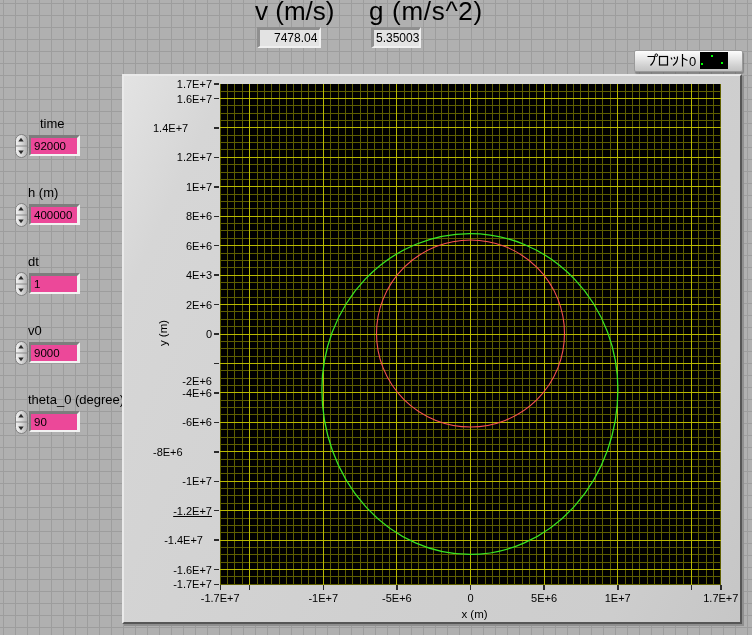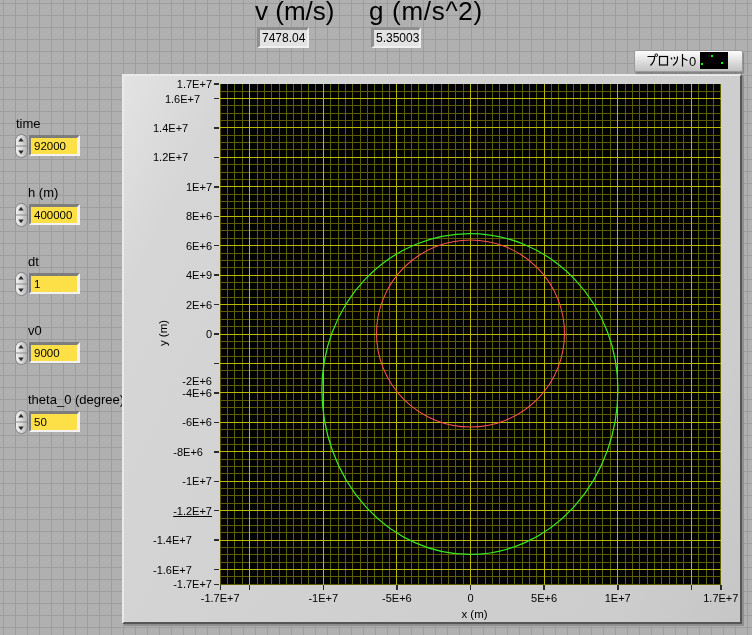--- a/index.html
+++ b/index.html
@@ -5,31 +5,31 @@
 body{position:relative;font-family:"Liberation Sans",sans-serif;
  background-color:#b0b0b0;
  background-image:repeating-linear-gradient(to right,#9d9d9d 0 1px,transparent 1px 12px),
    repeating-linear-gradient(to bottom,#9d9d9d 0 1px,transparent 1px 12px);
  background-position:3px 3px;}
 .abs{position:absolute;}
 .biglab{font-size:26px;color:#000;white-space:nowrap;}
 .ind{background:#e3e3e3;border:solid;border-width:3px 2px 2px 3px;border-color:#8f8f8f #f0f0f0 #f0f0f0 #8f8f8f;
  font-size:12px;color:#000;white-space:nowrap;}
 .ctllab{font-size:13px;color:#000;white-space:nowrap;}
-.fld{background:#fde047;border:solid;border-width:3px 3px 2px 2px;border-color:#7d7d7d #f2f2f2 #f2f2f2 #7d7d7d;
+.fld{background:#ec4899;border:solid;border-width:3px 3px 2px 2px;border-color:#7d7d7d #f2f2f2 #f2f2f2 #7d7d7d;
  font-size:11.5px;color:#000;white-space:nowrap;}
 .tick{background:#2a2a2a;}
 .axlab{font-size:11px;color:#000;white-space:nowrap;}
 
 </style></head><body>
 <div class="abs biglab" style="left:255px;top:-4px;">v (m/s)</div>
 <div class="abs biglab" style="left:369px;top:-4px;letter-spacing:0.7px;">g (m/s^2)</div>
-<div class="abs ind" style="left:257px;top:27px;width:45px;height:16px;line-height:16px;padding-left:2px;">7478.04</div>
+<div class="abs ind" style="left:257px;top:27px;width:45px;height:16px;line-height:16px;padding-left:14px;">7478.04</div>
 <div class="abs ind" style="left:371px;top:27px;width:43px;height:16px;line-height:16px;padding-left:2px;">5.35003</div>
-<div class="abs ctllab" style="left:16px;top:116px;text-align:right;">time</div>
+<div class="abs ctllab" style="left:40px;top:116px;text-align:right;">time</div>
 <svg class="abs" style="left:15px;top:134px;" width="13" height="24" viewBox="0 0 13 24">
 <defs>
       <linearGradient id="sg0" x1="0" y1="0" x2="1" y2="0">
 <stop offset="0" stop-color="#f2f2f2"></stop>
         <stop offset="0.5" stop-color="#d9d9d9"></stop>
         <stop offset="1" stop-color="#aeaeae"></stop>
       </linearGradient>
     </defs>
 <rect x="0.5" y="0.5" width="12" height="23" rx="6" fill="url(#sg0)" stroke="#7f7f7f"></rect>
 <line x1="1" y1="12" x2="12" y2="12" stroke="#8a8a8a"></line>
@@ -89,21 +89,21 @@
 <stop offset="0" stop-color="#f2f2f2"></stop>
         <stop offset="0.5" stop-color="#d9d9d9"></stop>
         <stop offset="1" stop-color="#aeaeae"></stop>
       </linearGradient>
     </defs>
 <rect x="0.5" y="0.5" width="12" height="23" rx="6" fill="url(#sg4)" stroke="#7f7f7f"></rect>
 <line x1="1" y1="12" x2="12" y2="12" stroke="#8a8a8a"></line>
 <path d="M6 3.8 L8.7 7.4 L3.3 7.4 Z" fill="#2a2a2a"></path>
 <path d="M6 20.2 L8.7 16.6 L3.3 16.6 Z" fill="#2a2a2a"></path>
 </svg>
-<div class="abs fld" style="left:29px;top:411px;width:43px;height:16px;line-height:16px;padding-left:3px;">50</div>
+<div class="abs fld" style="left:29px;top:411px;width:43px;height:16px;line-height:16px;padding-left:3px;">90</div>
 <div class="abs" style="left:122px;top:74px;width:616px;height:546px;
  border:2px solid;border-color:#eaeaea #565656 #565656 #eaeaea;
  background:linear-gradient(115deg,#e3e3e3 0%,#d6d6d6 12%,#d0d0d0 55%,#cdcdcd 85%,#c6c6c6 100%);
  box-shadow:2px 2px 0 #8f8f8f;"></div>
 <svg class="abs" style="left:220px;top:84px;" width="501" height="501" viewBox="0 0 501 501">
     <rect x="0" y="0" width="501" height="501" fill="#000"></rect>
     <path d="M0.5 0V501 M7.5 0V501 M14.5 0V501 M22.5 0V501 M29.5 0V501 M37.5 0V501 M44.5 0V501 M51.5 0V501 M59.5 0V501 M66.5 0V501 M73.5 0V501 M81.5 0V501 M88.5 0V501 M95.5 0V501 M103.5 0V501 M110.5 0V501 M118.5 0V501 M125.5 0V501 M132.5 0V501 M140.5 0V501 M147.5 0V501 M154.5 0V501 M162.5 0V501 M169.5 0V501 M176.5 0V501 M184.5 0V501 M191.5 0V501 M198.5 0V501 M206.5 0V501 M213.5 0V501 M221.5 0V501 M228.5 0V501 M235.5 0V501 M243.5 0V501 M250.5 0V501 M257.5 0V501 M265.5 0V501 M272.5 0V501 M279.5 0V501 M287.5 0V501 M294.5 0V501 M302.5 0V501 M309.5 0V501 M316.5 0V501 M324.5 0V501 M331.5 0V501 M338.5 0V501 M346.5 0V501 M353.5 0V501 M360.5 0V501 M368.5 0V501 M375.5 0V501 M382.5 0V501 M390.5 0V501 M397.5 0V501 M405.5 0V501 M412.5 0V501 M419.5 0V501 M427.5 0V501 M434.5 0V501 M441.5 0V501 M449.5 0V501 M456.5 0V501 M463.5 0V501 M471.5 0V501 M478.5 0V501 M486.5 0V501 M493.5 0V501 M500.5 0V501 M0 -0.5H501 M0 7.5H501 M0 14.5H501 M0 21.5H501 M0 29.5H501 M0 36.5H501 M0 43.5H501 M0 51.5H501 M0 58.5H501 M0 65.5H501 M0 73.5H501 M0 80.5H501 M0 88.5H501 M0 95.5H501 M0 102.5H501 M0 110.5H501 M0 117.5H501 M0 124.5H501 M0 132.5H501 M0 139.5H501 M0 146.5H501 M0 154.5H501 M0 161.5H501 M0 169.5H501 M0 176.5H501 M0 183.5H501 M0 191.5H501 M0 198.5H501 M0 205.5H501 M0 213.5H501 M0 220.5H501 M0 227.5H501 M0 235.5H501 M0 242.5H501 M0 250.5H501 M0 257.5H501 M0 264.5H501 M0 272.5H501 M0 279.5H501 M0 286.5H501 M0 294.5H501 M0 301.5H501 M0 308.5H501 M0 316.5H501 M0 323.5H501 M0 330.5H501 M0 338.5H501 M0 345.5H501 M0 353.5H501 M0 360.5H501 M0 367.5H501 M0 375.5H501 M0 382.5H501 M0 389.5H501 M0 397.5H501 M0 404.5H501 M0 411.5H501 M0 419.5H501 M0 426.5H501 M0 434.5H501 M0 441.5H501 M0 448.5H501 M0 456.5H501 M0 463.5H501 M0 470.5H501 M0 478.5H501 M0 485.5H501 M0 492.5H501 M0 500.5H501" stroke="#5e5e00" stroke-width="1" fill="none" shape-rendering="crispEdges"></path>
     <path d="M29.5 0V501 M103.5 0V501 M176.5 0V501 M250.5 0V501 M324.5 0V501 M397.5 0V501 M471.5 0V501 M0 14.5H501 M0 43.5H501 M0 73.5H501 M0 102.5H501 M0 132.5H501 M0 161.5H501 M0 191.5H501 M0 220.5H501 M0 250.5H501 M0 279.5H501 M0 308.5H501 M0 338.5H501 M0 367.5H501 M0 397.5H501 M0 426.5H501 M0 456.5H501 M0 485.5H501" stroke="#b8b800" stroke-width="1" fill="none" shape-rendering="crispEdges"></path>
     <path d="M101.9 305.5 A148.0 156.0 0 0 1 397.9 305.5 A148.0 165.0 0 0 1 101.9 305.5" stroke="#3ae622" stroke-width="1.25" fill="none"></path>
     <ellipse cx="250.5" cy="249.5" rx="94" ry="93.5" stroke="#fa5252" stroke-width="1.1" fill="none"></ellipse>
@@ -130,37 +130,37 @@
 <div class="abs tick" style="left:219.5px;top:585px;width:1.5px;height:5px;"></div>
 <div class="abs tick" style="left:248.9px;top:585px;width:1.5px;height:5px;"></div>
 <div class="abs tick" style="left:322.5px;top:585px;width:1.5px;height:5px;"></div>
 <div class="abs tick" style="left:396.1px;top:585px;width:1.5px;height:5px;"></div>
 <div class="abs tick" style="left:469.8px;top:585px;width:1.5px;height:5px;"></div>
 <div class="abs tick" style="left:543.4px;top:585px;width:1.5px;height:5px;"></div>
 <div class="abs tick" style="left:617.0px;top:585px;width:1.5px;height:5px;"></div>
 <div class="abs tick" style="left:690.6px;top:585px;width:1.5px;height:5px;"></div>
 <div class="abs tick" style="left:720.0px;top:585px;width:1.5px;height:5px;"></div>
 <div class="abs axlab" style="left:153px;top:76.8px;width:59px;text-align:right;line-height:15px;">1.7E+7</div>
-<div class="abs axlab" style="left:153px;top:91.5px;width:59px;text-align:center;line-height:15px;">1.6E+7</div>
+<div class="abs axlab" style="left:153px;top:91.5px;width:59px;text-align:right;line-height:15px;">1.6E+7</div>
 <div class="abs axlab" style="left:153px;top:120.9px;width:59px;line-height:15px;">1.4E+7</div>
-<div class="abs axlab" style="left:153px;top:150.4px;width:59px;line-height:15px;">1.2E+7</div>
+<div class="abs axlab" style="left:153px;top:150.4px;width:59px;text-align:right;line-height:15px;">1.2E+7</div>
 <div class="abs axlab" style="left:153px;top:179.8px;width:59px;text-align:right;line-height:15px;">1E+7</div>
 <div class="abs axlab" style="left:153px;top:209.2px;width:59px;text-align:right;line-height:15px;">8E+6</div>
 <div class="abs axlab" style="left:153px;top:238.7px;width:59px;text-align:right;line-height:15px;">6E+6</div>
-<div class="abs axlab" style="left:153px;top:268.1px;width:59px;text-align:right;line-height:15px;">4E+9</div>
+<div class="abs axlab" style="left:153px;top:268.1px;width:59px;text-align:right;line-height:15px;">4E+3</div>
 <div class="abs axlab" style="left:153px;top:297.6px;width:59px;text-align:right;line-height:15px;">2E+6</div>
 <div class="abs axlab" style="left:153px;top:327.0px;width:59px;text-align:right;line-height:15px;">0</div>
 <div class="abs axlab" style="left:153px;top:374px;width:59px;text-align:right;line-height:15px;">-2E+6</div>
 <div class="abs axlab" style="left:153px;top:385.9px;width:59px;text-align:right;line-height:15px;">-4E+6</div>
 <div class="abs axlab" style="left:153px;top:415.3px;width:59px;text-align:right;line-height:15px;">-6E+6</div>
-<div class="abs axlab" style="left:144px;top:444.8px;width:59px;text-align:right;line-height:15px;">-8E+6</div>
+<div class="abs axlab" style="left:153px;top:444.8px;width:59px;text-align:left;line-height:15px;">-8E+6</div>
 <div class="abs axlab" style="left:153px;top:474.2px;width:59px;text-align:right;line-height:15px;">-1E+7</div>
 <div class="abs axlab" style="left:153px;top:503.6px;width:59px;text-align:right;line-height:15px;text-decoration:underline;">-1.2E+7</div>
-<div class="abs axlab" style="left:153px;top:533.1px;width:59px;text-align:left;line-height:15px;">-1.4E+7</div>
-<div class="abs axlab" style="left:153px;top:562.5px;width:59px;text-align:left;line-height:15px;">-1.6E+7</div>
+<div class="abs axlab" style="left:144px;top:533.1px;width:59px;text-align:right;line-height:15px;">-1.4E+7</div>
+<div class="abs axlab" style="left:153px;top:562.5px;width:59px;text-align:right;line-height:15px;">-1.6E+7</div>
 <div class="abs axlab" style="left:153px;top:577.2px;width:59px;text-align:right;line-height:15px;">-1.7E+7</div>
 <div class="abs axlab" style="left:185.2px;top:591px;width:70px;text-align:center;line-height:14px;">-1.7E+7</div>
 <div class="abs axlab" style="left:288.3px;top:591px;width:70px;text-align:center;line-height:14px;">-1E+7</div>
 <div class="abs axlab" style="left:361.9px;top:591px;width:70px;text-align:center;line-height:14px;">-5E+6</div>
 <div class="abs axlab" style="left:435.5px;top:591px;width:70px;text-align:center;line-height:14px;">0</div>
 <div class="abs axlab" style="left:509.1px;top:591px;width:70px;text-align:center;line-height:14px;">5E+6</div>
 <div class="abs axlab" style="left:582.7px;top:591px;width:70px;text-align:center;line-height:14px;">1E+7</div>
 <div class="abs axlab" style="left:685.8px;top:591px;width:70px;text-align:center;line-height:14px;">1.7E+7</div>
 <div class="abs axlab" style="left:136px;top:327px;width:53px;text-align:center;transform:rotate(-90deg);font-size:11.5px;">y (m)</div>
 <div class="abs axlab" style="left:444px;top:608px;width:61px;text-align:center;font-size:11.5px;">x (m)</div>

